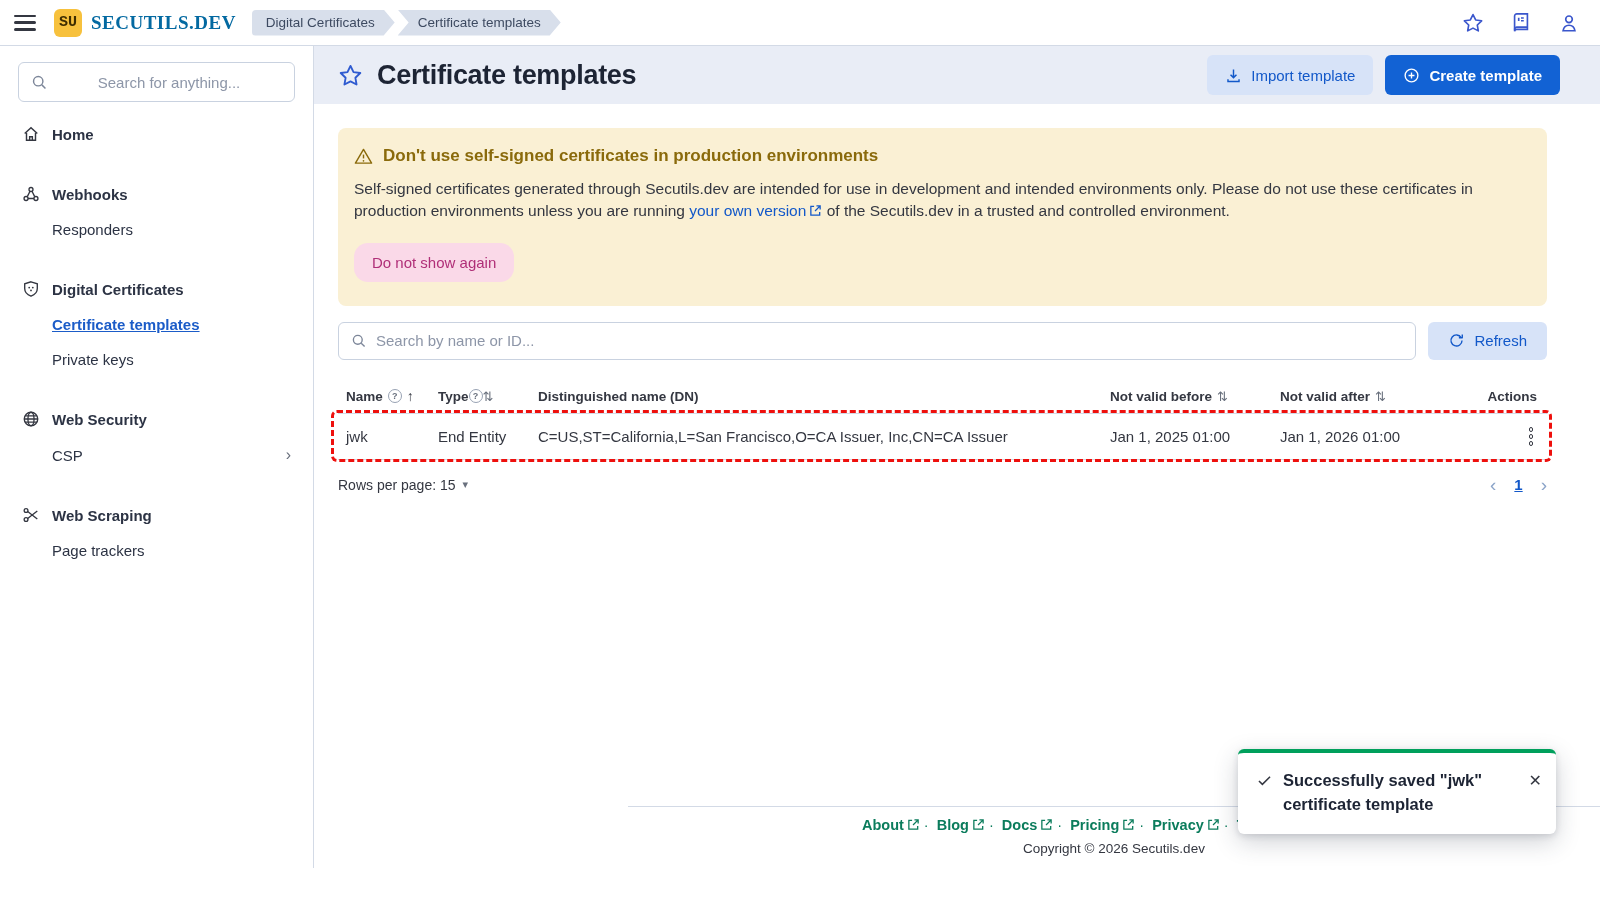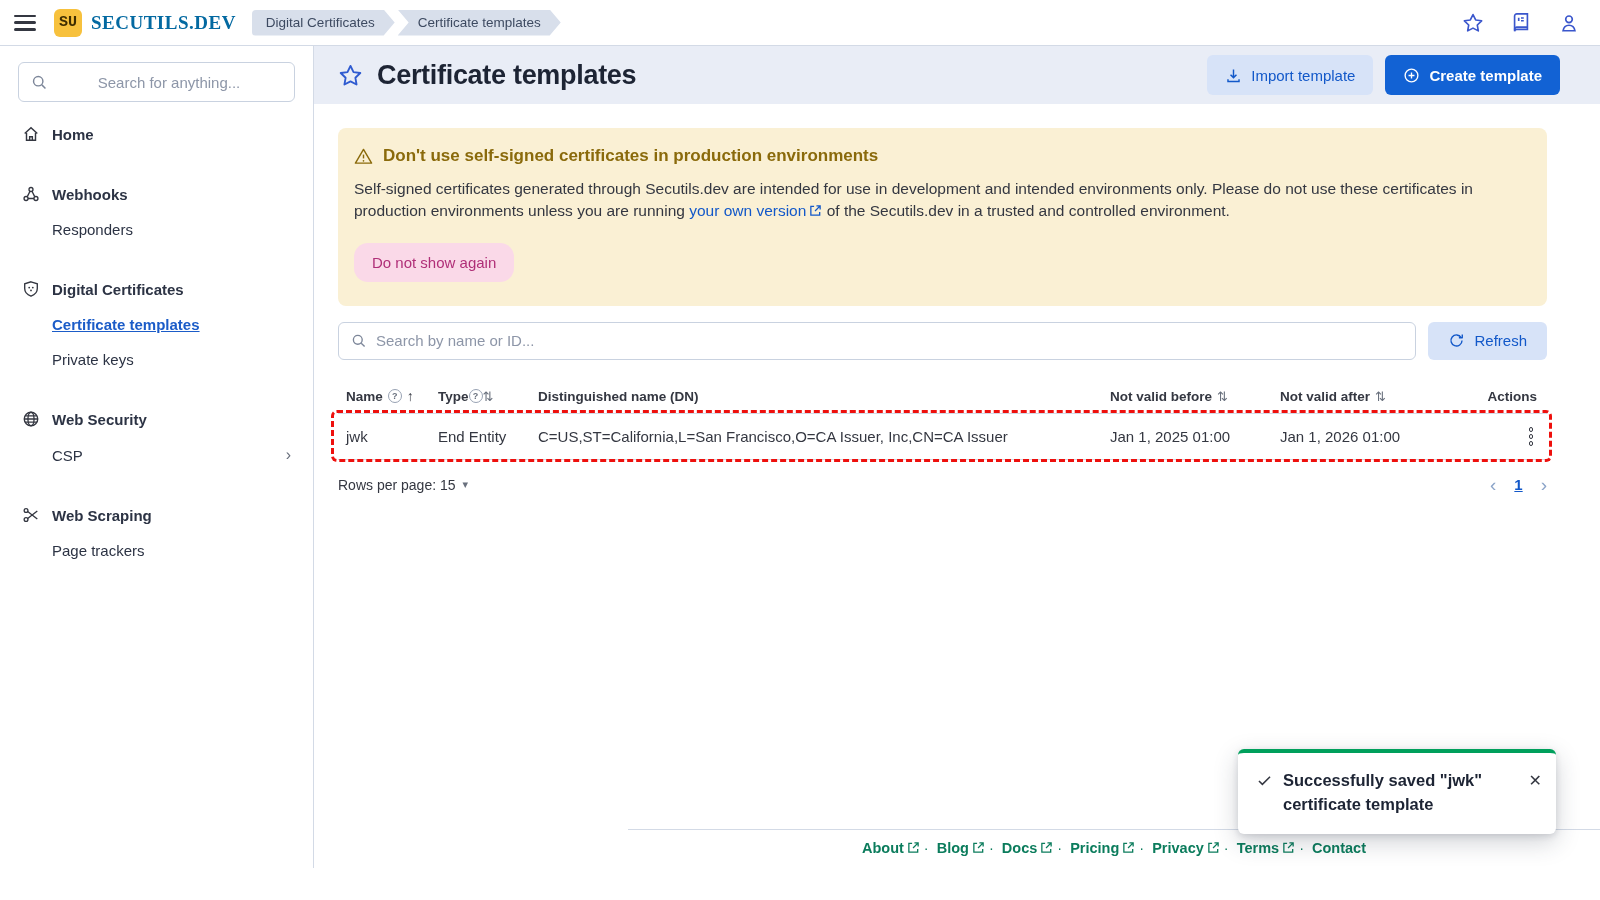--- a/index.html
+++ b/index.html
@@ -407,20 +407,21 @@
           <a href="#"><span>Privacy</span><svg class="ext-ic" viewBox="0 0 14 14" fill="none" stroke="currentColor" stroke-width="1.4">
                 <path d="M5.5 2.5H2v9.5h9.5V8.5"></path>
                 <path d="M8 2h4v4M12 2L6.5 7.5"></path>
               </svg></a><span class="sep">·</span>
           <a href="#"><span>Terms</span><svg class="ext-ic" viewBox="0 0 14 14" fill="none" stroke="currentColor" stroke-width="1.4">
                 <path d="M5.5 2.5H2v9.5h9.5V8.5"></path>
                 <path d="M8 2h4v4M12 2L6.5 7.5"></path>
               </svg></a><span class="sep">·</span>
           <a href="#"><span>Contact</span></a>
         </div>
+        <div class="copyright">Copyright © 2026 Secutils.dev</div>
       </div>
 
       <div class="toast">
         <div class="toast-row">
           <svg class="toast-check" viewBox="0 0 20 20" fill="none" stroke="currentColor" stroke-width="1.8">
               <path d="M3.5 10.5l4 4 9-9"></path>
             </svg>
           <div class="toast-msg">Successfully saved "jwk" certificate template</div>
           <div class="toast-close">✕</div>
         </div>

